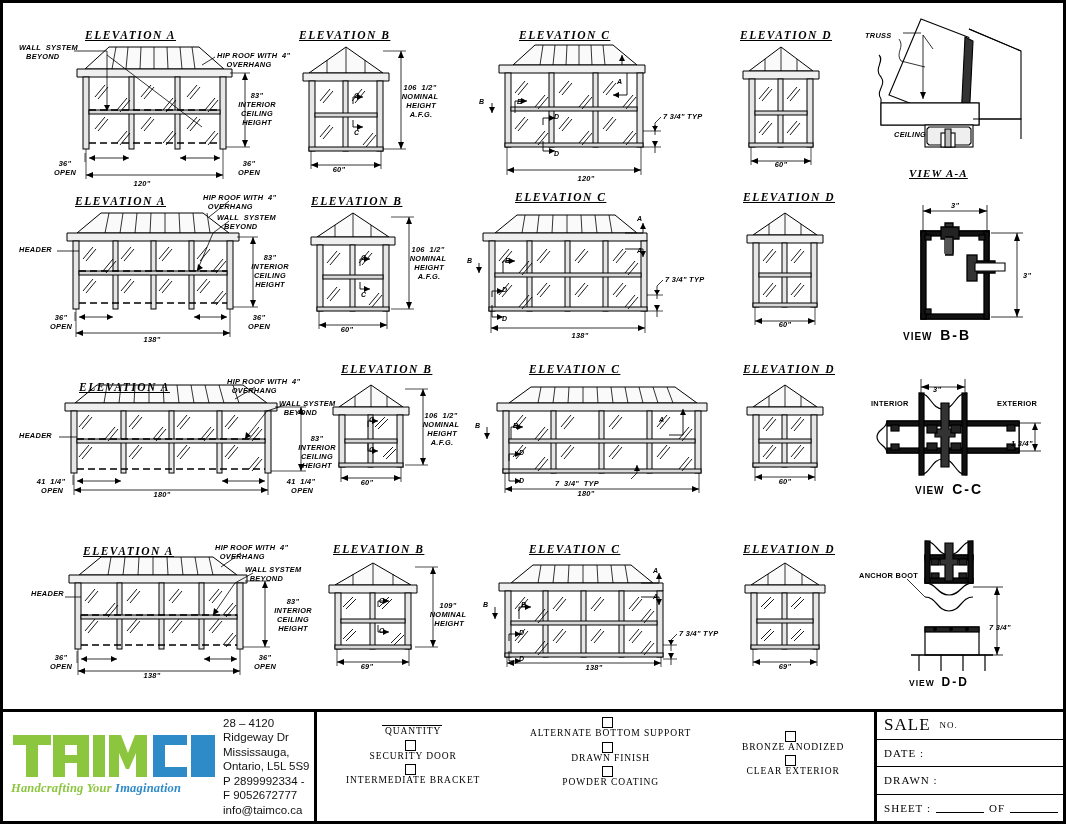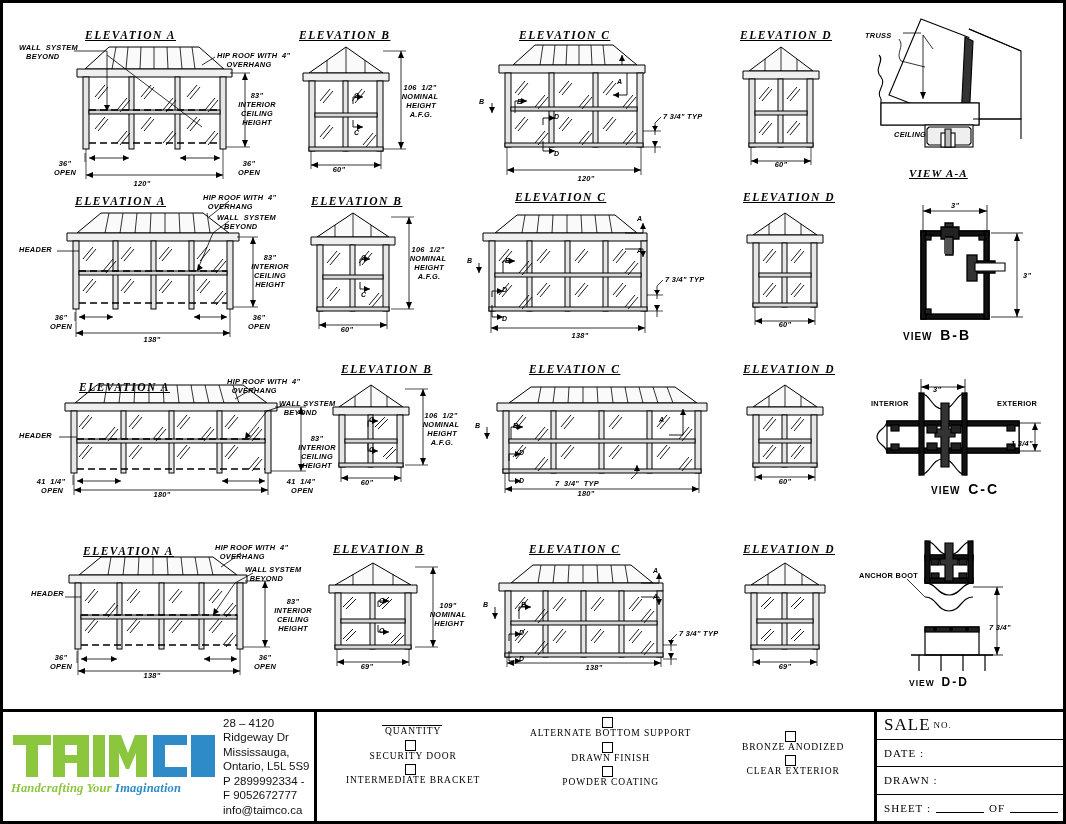--- a/index.html
+++ b/index.html
@@ -53,21 +53,21 @@
   .optcol:nth-child(3){width:150px;}
   .opt{display:flex;align-items:center;font-family:"Liberation Serif",serif;
        font-size:9.5px;letter-spacing:.9px;white-space:nowrap;color:#000;flex-direction:column;}
   .box{width:9px;height:9px;border:1.3px solid #000;margin-right:6px;flex:none;}
   .blank{display:inline-block;width:60px;border-bottom:1.3px solid #000;height:8px;margin-right:2px;}
   #tb-right{width:205px;display:flex;flex-direction:column;}
   .trow{flex:1;border-bottom:1.6px solid #000;display:flex;align-items:center;padding-left:7px;
         font-family:"Liberation Serif",serif;font-size:11px;letter-spacing:1px;white-space:nowrap;}
   .trow:last-child{border-bottom:none;}
   .trow .big{font-size:17px;letter-spacing:1px;}
-  .trow .sup{font-size:9px;vertical-align:super;margin-left:3px;}
+  .trow .sup{font-size:9px;vertical-align:super;margin-left:9px;}
   .uline{display:inline-block;width:48px;border-bottom:1.4px solid #000;height:9px;margin:0 5px;}
 </style>
 </head>
 <body>
 
 <div id="sheet">
 
   <div id="drawing">
 
     <div class="row" style="top:4px;height:176px;">
@@ -929,21 +929,21 @@
             <polygon points="86,118 79,115 79,121" fill="#000" stroke="none"></polygon>
           </g>
         </svg>
       </div>
 
       <div class="cell" style="left:866px;top:0;width:194px;height:176px;">
         <div class="note" style="position:absolute;left:64px;top:26px;">3"</div>
         <div class="note" style="position:absolute;left:142px;top:80px;">1 3/4"</div>
         <div class="note" style="position:absolute;left:2px;top:40px;font-style:normal;">INTERIOR</div>
         <div class="note" style="position:absolute;left:128px;top:40px;font-style:normal;">EXTERIOR</div>
-        <div class="vw2" style="position:absolute;left:62px;top:122px;"><span>VIEW</span>&nbsp;&nbsp;<b>C-C</b></div>
+        <div class="vw2" style="position:absolute;left:46px;top:122px;"><span>VIEW</span>&nbsp;&nbsp;<b>C-C</b></div>
         <svg width="194" height="176">
           <g fill="none" stroke="#000" stroke-width="1.2">
             <path d="M50,34 C62,34 62,50 74,50 C86,50 86,34 98,34"></path>
             <path d="M50,116 C62,116 62,100 74,100 C86,100 86,116 98,116"></path>
             <path d="M18,62 C18,70 8,70 8,78 C8,86 18,86 18,94"></path>
             <path d="M150,62 L150,94"></path>
             <rect x="18" y="62" width="132" height="32" fill="#fff"></rect>
             <rect x="18" y="62" width="132" height="5" fill="#111"></rect>
             <rect x="18" y="89" width="132" height="5" fill="#111"></rect>
             <rect x="50" y="34" width="5" height="82" fill="#111"></rect>

